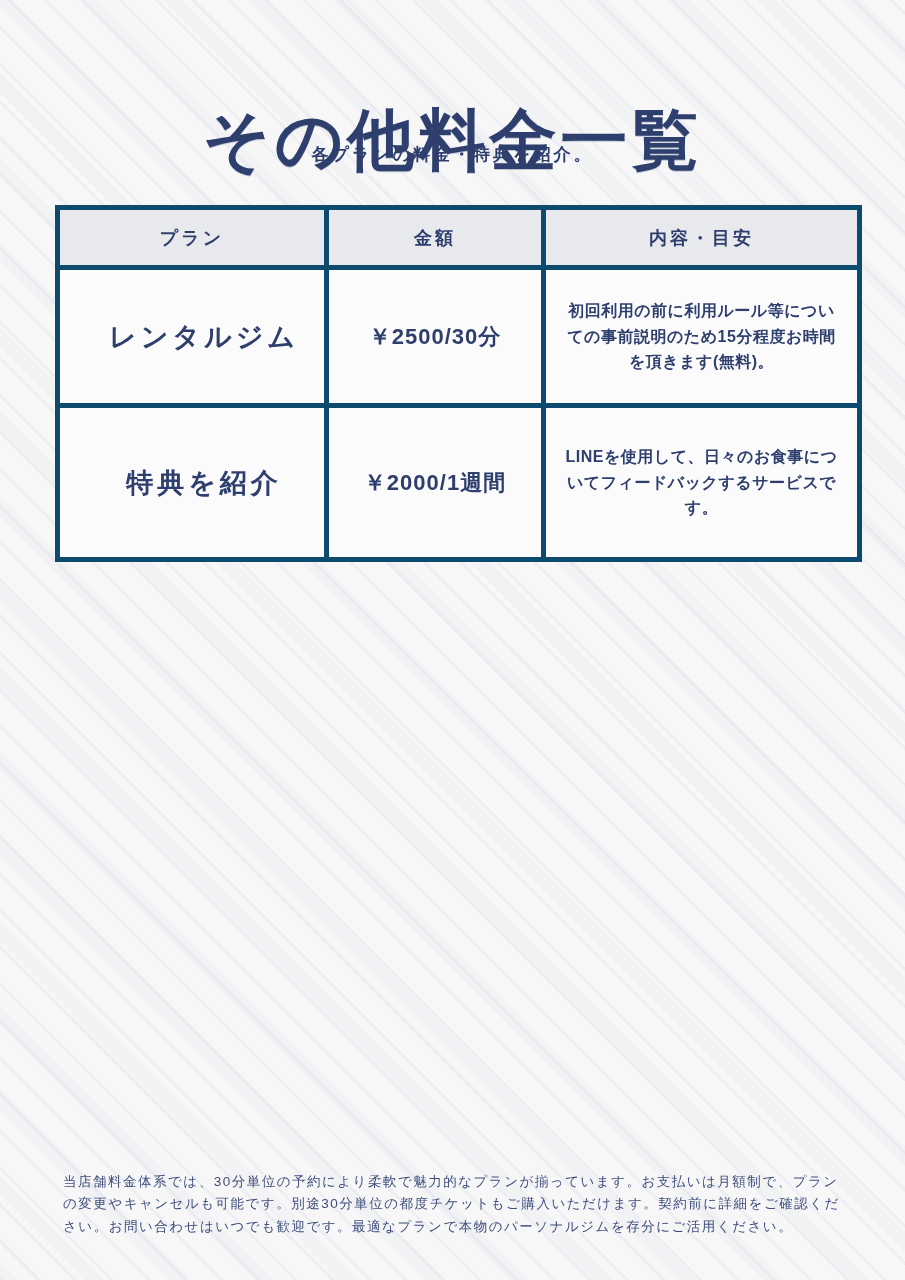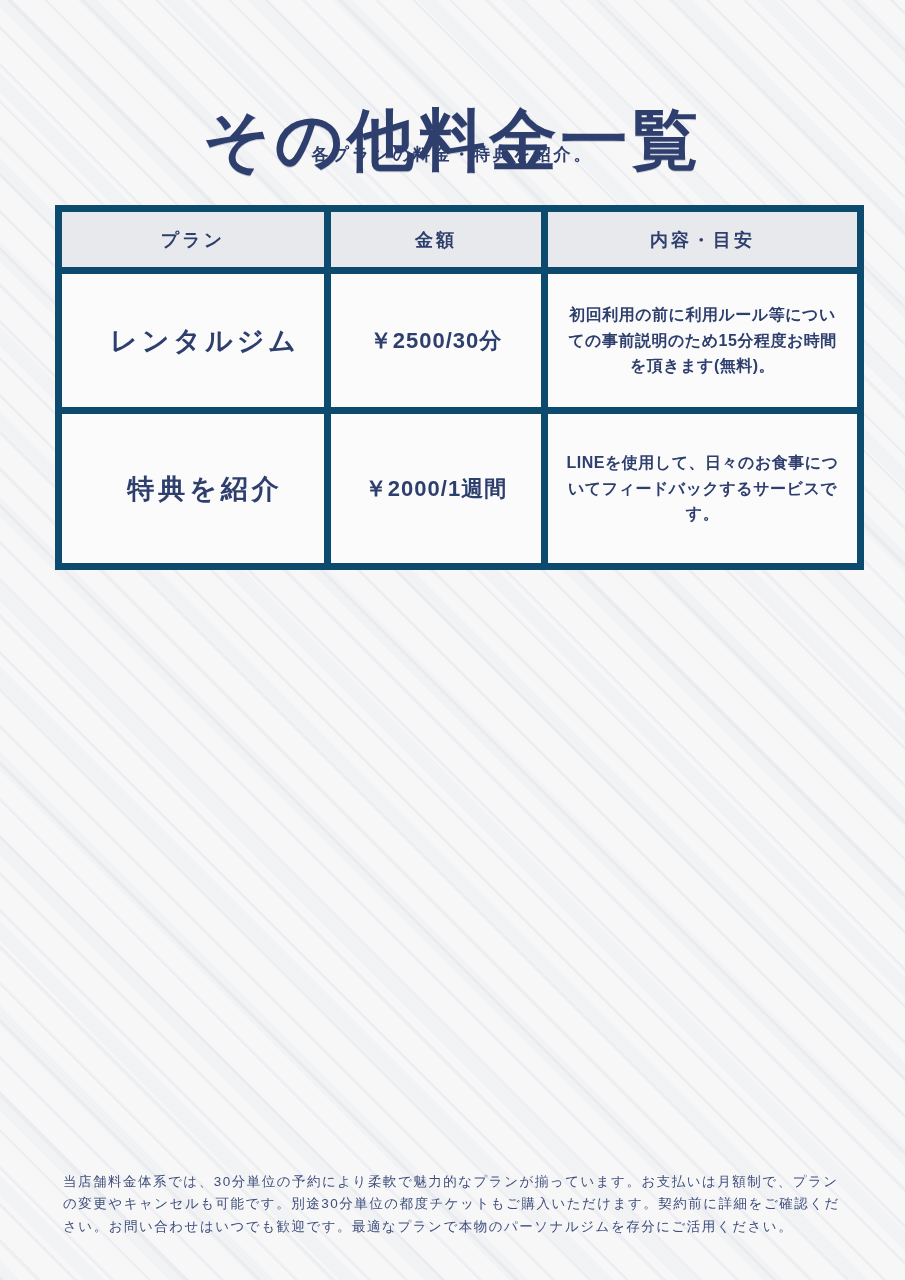--- a/index.html
+++ b/index.html
@@ -40,21 +40,21 @@
     position:absolute;top:205px;left:55px;
     width:802px;
     border-collapse:collapse;
     table-layout:fixed;
     background:#fbfbfc;
   }
   .price-table col.c1{width:269px;}
   .price-table col.c2{width:217px;}
   .price-table col.c3{width:316px;}
   .price-table th,.price-table td{
-    border:7px solid #0c4a6e;
+    border:5px solid #0c4a6e;
     text-align:center;
     vertical-align:middle;
     color:#2e3f6e;
   }
   .price-table th{
     height:53px;
     background:#e8e9ec;
     font-size:18px;font-weight:700;
     letter-spacing:3px;
   }

